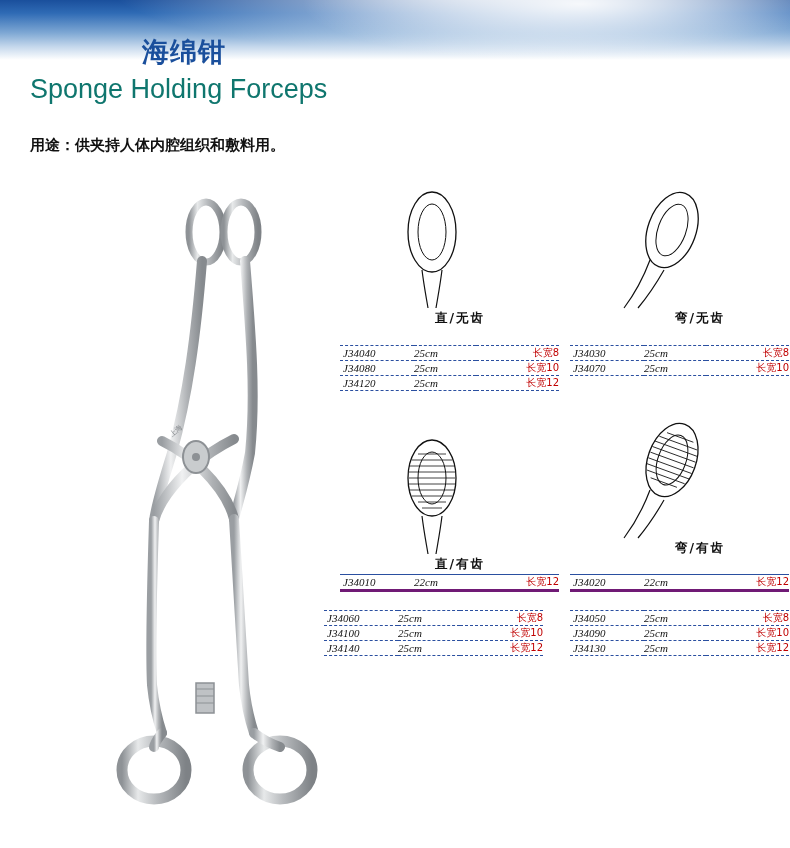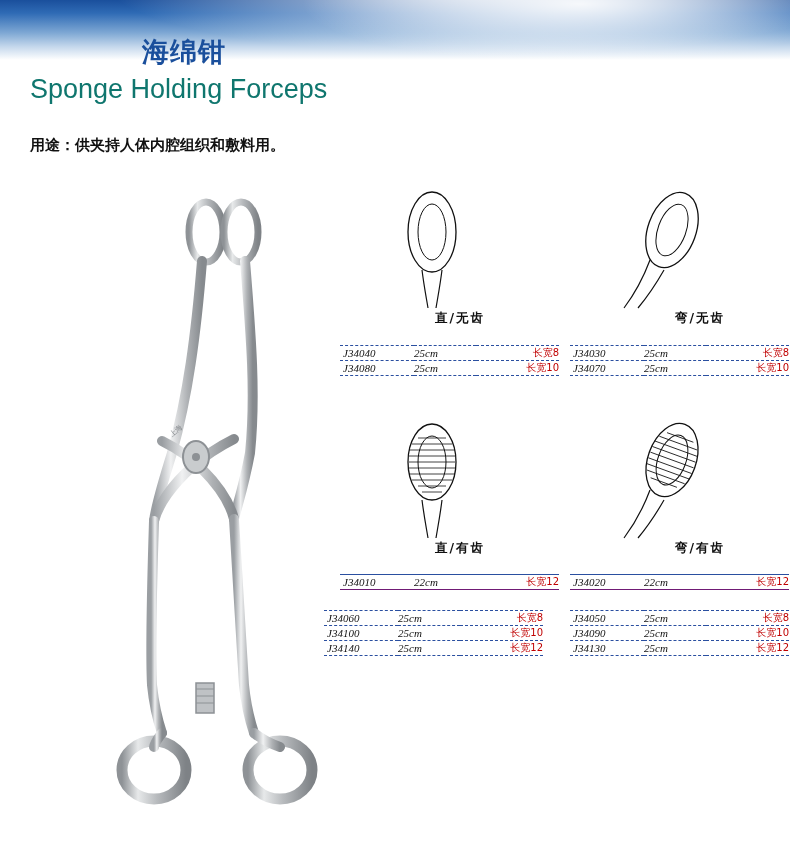--- a/index.html
+++ b/index.html
@@ -92,21 +92,21 @@
     color: #111;
     padding: 0;
     white-space: nowrap;
     border-top: 1px dashed #2a4fa0;
     border-bottom: 1px dashed #2a4fa0;
   }
   .spec-table tr + tr td { border-top: none; }
   .spec-table .c-code { width: 74px; padding-left: 3px; }
   .spec-table .c-size { width: 62px; text-align: left; }
   .spec-table .c-teeth { width: 83px; text-align: right; color: #c00000; font-family: "DejaVu Sans", "Liberation Sans", sans-serif; font-style: normal; font-size: 10px; }
-  .spec-table.solid td { border-top: 1px solid #2a4fa0; border-bottom: 1px solid #701a75; }
+  .spec-table.solid td { border-top: 1px solid #2a4fa0; border-bottom: 3px solid #701a75; }
 </style>
 </head>
 <body>
 
 <div class="banner">
   <div class="banner-sheen"></div>
 </div>
 
 <div class="title-cn">海绵钳</div>
 <div class="title-en">Sponge Holding Forceps</div>
@@ -175,20 +175,25 @@
     <tr>
       <td class="c-code">J34040</td>
       <td class="c-size">25cm</td>
       <td class="c-teeth">长宽8</td>
     </tr>
     <tr>
       <td class="c-code">J34080</td>
       <td class="c-size">25cm</td>
       <td class="c-teeth">长宽10</td>
     </tr>
+    <tr>
+      <td class="c-code">J34120</td>
+      <td class="c-size">25cm</td>
+      <td class="c-teeth">长宽12</td>
+    </tr>
   </tbody>
 </table>
 
 <div class="block" style="left:600px; top:190px;">
   <div class="tip">
     <svg width="200" height="120" viewBox="0 0 200 120">
       <ellipse cx="72" cy="40" rx="24" ry="39" fill="none" stroke="#111" stroke-width="1.3" transform="rotate(20 72 40)"></ellipse>
       <ellipse cx="72" cy="40" rx="14" ry="27" fill="none" stroke="#111" stroke-width="1" transform="rotate(20 72 40)"></ellipse>
       <path d="M50,70 C44,86 36,102 24,118" fill="none" stroke="#111" stroke-width="1.2"></path>
       <path d="M64,80 C56,94 48,106 38,118" fill="none" stroke="#111" stroke-width="1.2"></path>
@@ -205,21 +210,21 @@
       <td class="c-teeth">长宽8</td>
     </tr>
     <tr>
       <td class="c-code">J34070</td>
       <td class="c-size">25cm</td>
       <td class="c-teeth">长宽10</td>
     </tr>
   </tbody>
 </table>
 
-<div class="block" style="left:360px; top:420px;">
+<div class="block" style="left:360px; top:436px;">
   <div class="tip">
     <svg width="200" height="120" viewBox="0 0 200 120">
       <ellipse cx="72" cy="42" rx="24" ry="38" fill="none" stroke="#111" stroke-width="1.3"></ellipse>
       <ellipse cx="72" cy="42" rx="14" ry="26" fill="none" stroke="#111" stroke-width="1"></ellipse>
       <g stroke="#111" stroke-width="0.8">
         <line x1="49" y1="30" x2="95" y2="30"></line>
         <line x1="49" y1="36" x2="95" y2="36"></line>
         <line x1="49" y1="42" x2="95" y2="42"></line>
         <line x1="49" y1="48" x2="95" y2="48"></line>
         <line x1="49" y1="54" x2="95" y2="54"></line>

